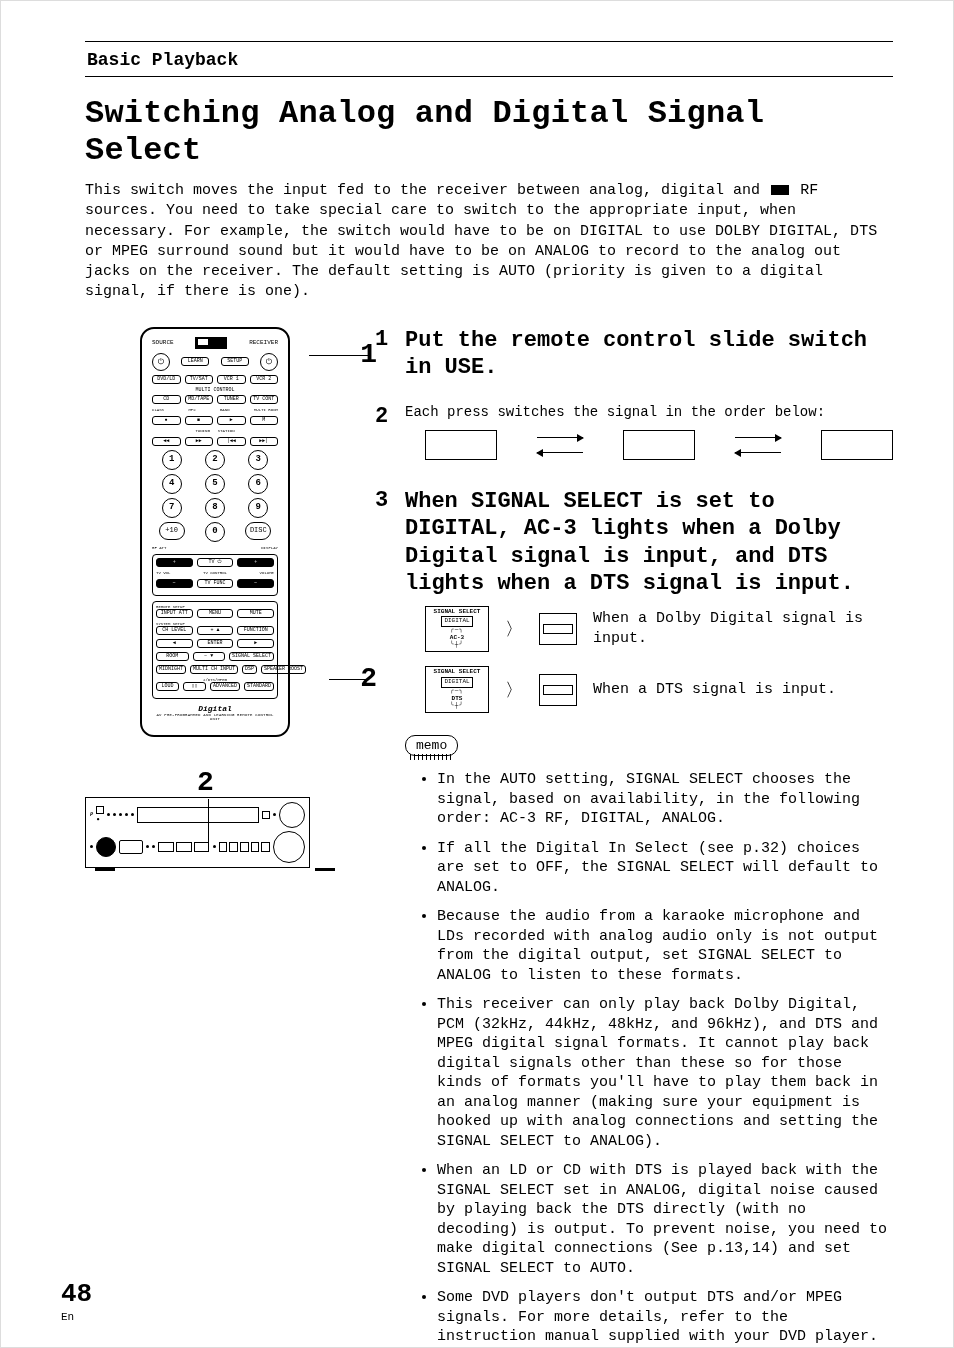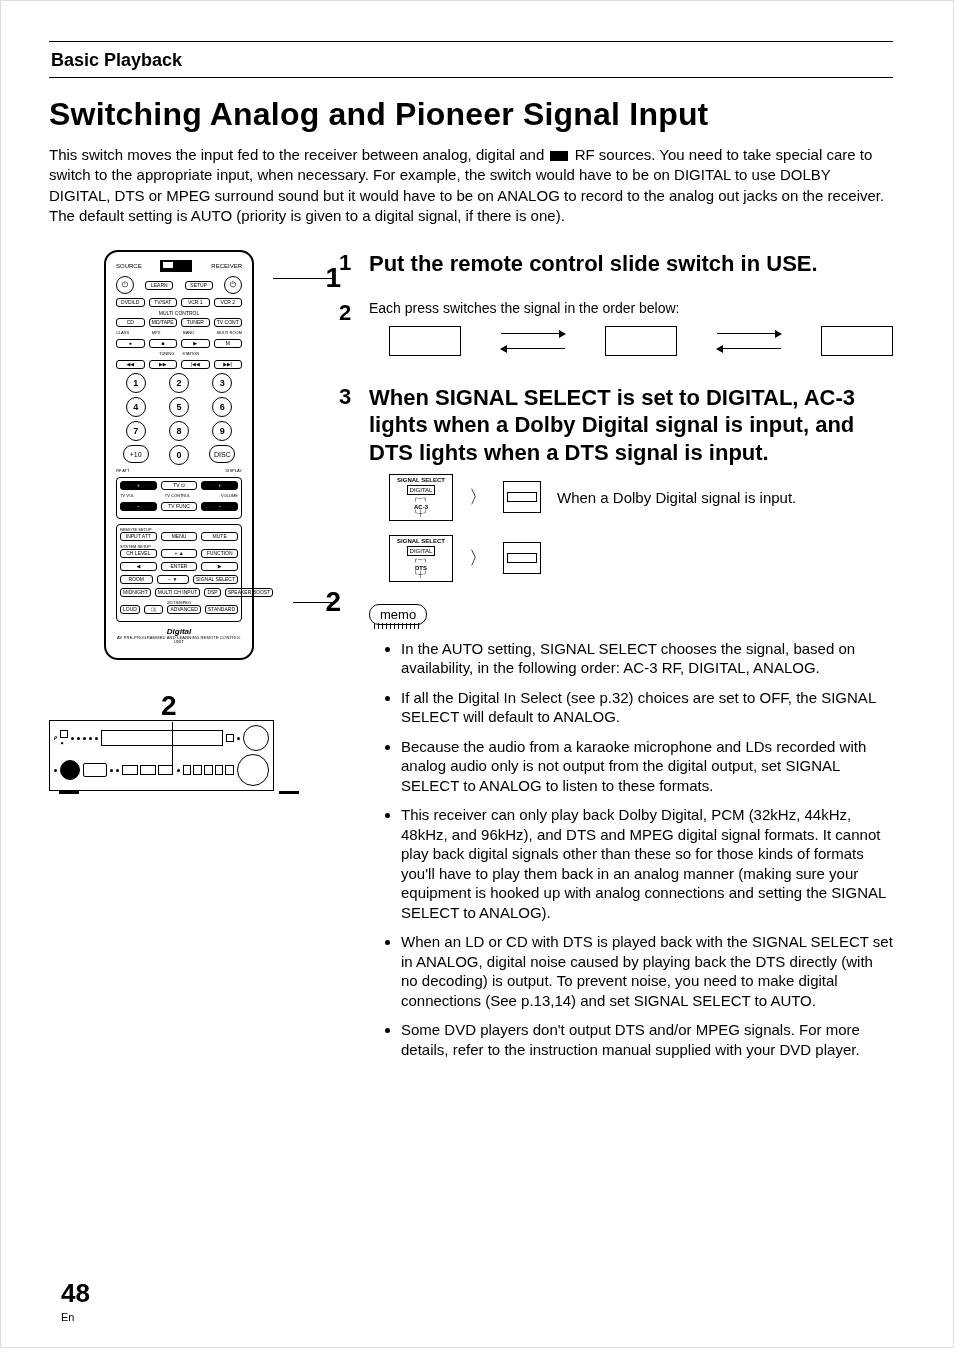--- a/index.html
+++ b/index.html
@@ -6,23 +6,24 @@
     margin: 0;
     padding: 0;
     background: #fff;
     color: #000;
     font-family: "Helvetica Neue", Arial, sans-serif;
   }
   .page {
     width: 954px;
     height: 1348px;
     box-sizing: border-box;
-    padding: 40px 60px 30px 48px;
+    padding: 40px 60px 30px 84px;
     position: relative;
     border: 1px solid #ddd;
+    font-family: Liberation Mono, monospace;
   }
   .hr-top {
     border: none;
     border-top: 1.5px solid #000;
     margin: 0 0 8px 0;
   }
   .section-bar {
     font-weight: 700;
     font-size: 18px;
     padding: 0 0 6px 2px;
@@ -273,21 +274,21 @@
 </style>
 </head>
 <body>
 
 <div class="page">
 
   <hr class="hr-top">
   <div class="section-bar">Basic Playback</div>
   <hr class="hr-mid">
 
-  <h1 class="h1">Switching Analog and Pioneer Signal Input</h1>
+  <h1 class="h1">Switching Analog and Digital Signal Select</h1>
 
   <p class="intro">
     <span>This switch moves the input fed to the receiver between analog, digital and </span>
     <span class="inline-icon"></span>
     <span> RF sources. You need to take special care to switch to the appropriate input, when necessary. For example, the switch would have to be on DIGITAL to use DOLBY DIGITAL, DTS or MPEG surround sound but it would have to be on ANALOG to record to the analog out jacks on the receiver. The default setting is AUTO (priority is given to a digital signal, if there is one).</span>
   </p>
 
   <div class="two-col">
 
     <div class="col-left">
@@ -525,20 +526,21 @@
           <div class="indicator-row">
             <div class="ind-box">
               <div class="lab">SIGNAL SELECT</div>
               <span class="dig">DIGITAL</span>
               <div class="ticks">╭─╮</div>
               <div class="bot">DTS</div>
               <div class="ticks">╰┼╯</div>
             </div>
             <span class="gt">〉</span>
             <div class="wave-box"></div>
+            <div class="ind-text">When a DTS signal is input.</div>
           </div>
 
           <span class="memo-badge">memo</span>
           <ul class="memo-list">
             <li>In the AUTO setting, SIGNAL SELECT chooses the signal, based on availability,  in the following order: AC-3 RF, DIGITAL, ANALOG.</li>
             <li>If all the Digital In Select (see p.32) choices are set to OFF, the SIGNAL SELECT will default to ANALOG.</li>
             <li>Because the audio from a karaoke microphone and LDs recorded with analog audio only is not output from the digital output, set SIGNAL SELECT to ANALOG to listen to these formats.</li>
             <li>This receiver can only play back Dolby Digital, PCM (32kHz, 44kHz, 48kHz, and 96kHz), and DTS and MPEG digital signal formats. It cannot play back digital signals other than these so for those kinds of formats you'll have to play them back in an analog manner (making sure your equipment is hooked up with analog connections and setting the SIGNAL SELECT to ANALOG).</li>
             <li>When an LD or CD with DTS is played back with the SIGNAL SELECT set in ANALOG, digital noise caused by playing back the DTS directly (with no decoding) is output. To prevent noise, you need to make digital connections (See p.13,14) and set SIGNAL SELECT to AUTO.</li>
             <li>Some DVD players don't output DTS and/or MPEG signals. For more details, refer to the instruction manual supplied with your DVD player.</li>

